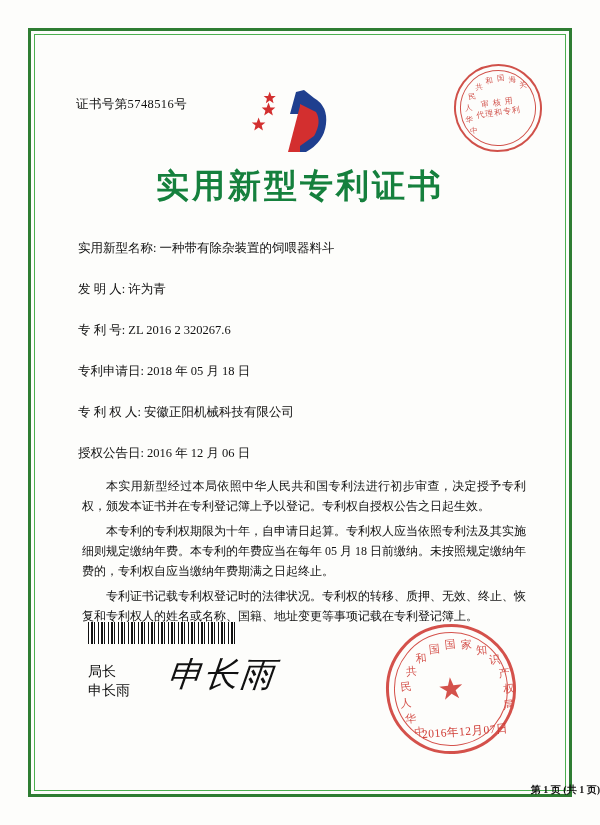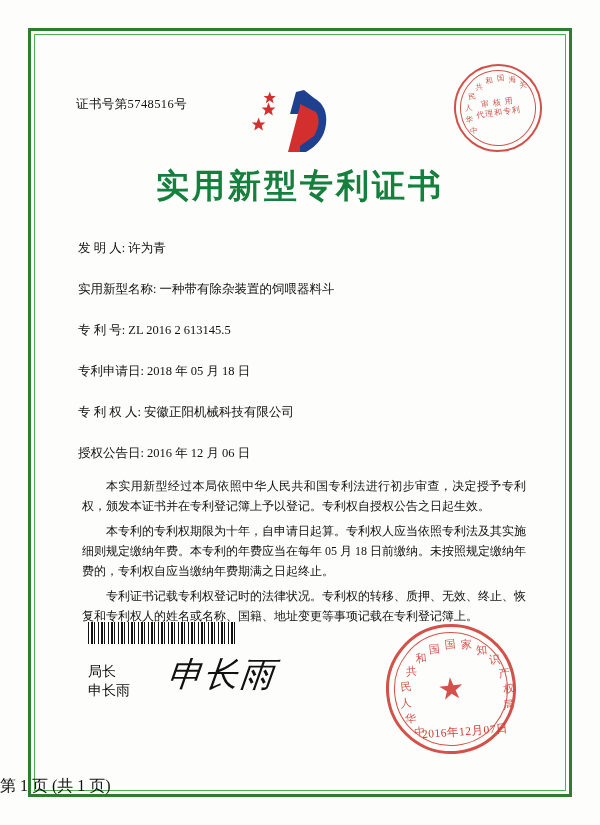--- a/index.html
+++ b/index.html
@@ -189,23 +189,24 @@
     right:44px;top:676px;
     font-size:11.5px;
     color:#cf3a33;
     transform:rotate(-4deg);
     letter-spacing:.5px;
   }
 
   .pagenum{
     position:absolute;
     left:0;right:0;bottom:28px;
-    text-align:left;
-    font-size:16px;
-    color:#111;
+    text-align:right;
+    font-size:10px;
+    color:#111;
+    font-weight:bold;
   }
 </style>
 </head>
 <body>
 
 <div class="page">
 
   <div class="border-outer"></div>
   <div class="border-inner"></div>
   <div class="corner tl"></div>
@@ -243,30 +244,30 @@
           <polygon points="36,24 39,32 47,32 41,37 43,45 36,40 29,45 31,37 25,32 33,32" transform="scale(0.62) translate(10,6)"></polygon>
           <polygon points="50,14 53,22 61,22 55,27 57,35 50,30 43,35 45,27 39,22 47,22" transform="scale(0.55) translate(4,0)"></polygon>
         </g>
       </svg>
     </div>
 
     <div class="title">实用新型专利证书</div>
 
     <div class="fields">
       <div class="field">
+        <span class="k">实用新型名称:</span>
+        <span class="v">一种带有除杂装置的饲喂器料斗</span>
+      </div>
+      <div class="field">
         <span class="k">发  明  人:</span>
         <span class="v">许为青</span>
       </div>
       <div class="field">
-        <span class="k">实用新型名称:</span>
-        <span class="v">一种带有除杂装置的饲喂器料斗</span>
-      </div>
-      <div class="field">
         <span class="k">专  利  号:</span>
-        <span class="v">ZL 2016 2 613145.5</span>
+        <span class="v">ZL 2016 2 320267.6</span>
       </div>
       <div class="field">
         <span class="k">专利申请日:</span>
         <span class="v">2018 年 05 月 18 日</span>
       </div>
       <div class="field">
         <span class="k">专 利 权 人:</span>
         <span class="v">安徽正阳机械科技有限公司</span>
       </div>
       <div class="field">

